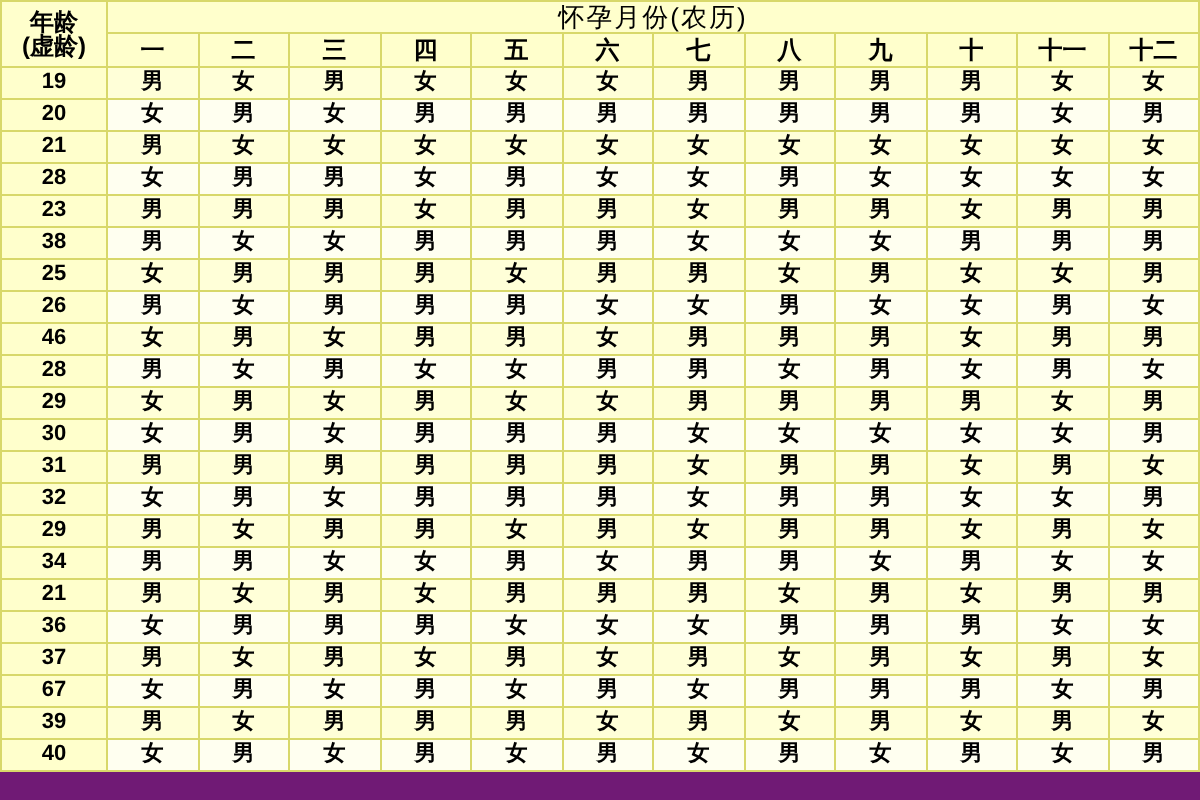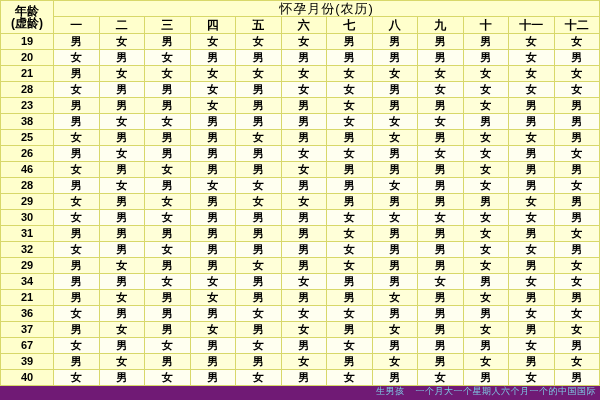--- a/index.html
+++ b/index.html
@@ -440,17 +440,13 @@
           <td class="val-cell">女</td>
           <td class="val-cell">男</td>
           <td class="val-cell">女</td>
           <td class="val-cell">男</td>
           <td class="val-cell">女</td>
           <td class="val-cell">男</td>
         </tr>
       </tbody>
   </table>
 
-  <div class="watermark">
-    <span class="wm-left">生男孩</span>
-    <span class="wm-right">一个月大一个星期人六个月一个的中国国际</span>
-  </div>
 </div>
 
 </body></html>

